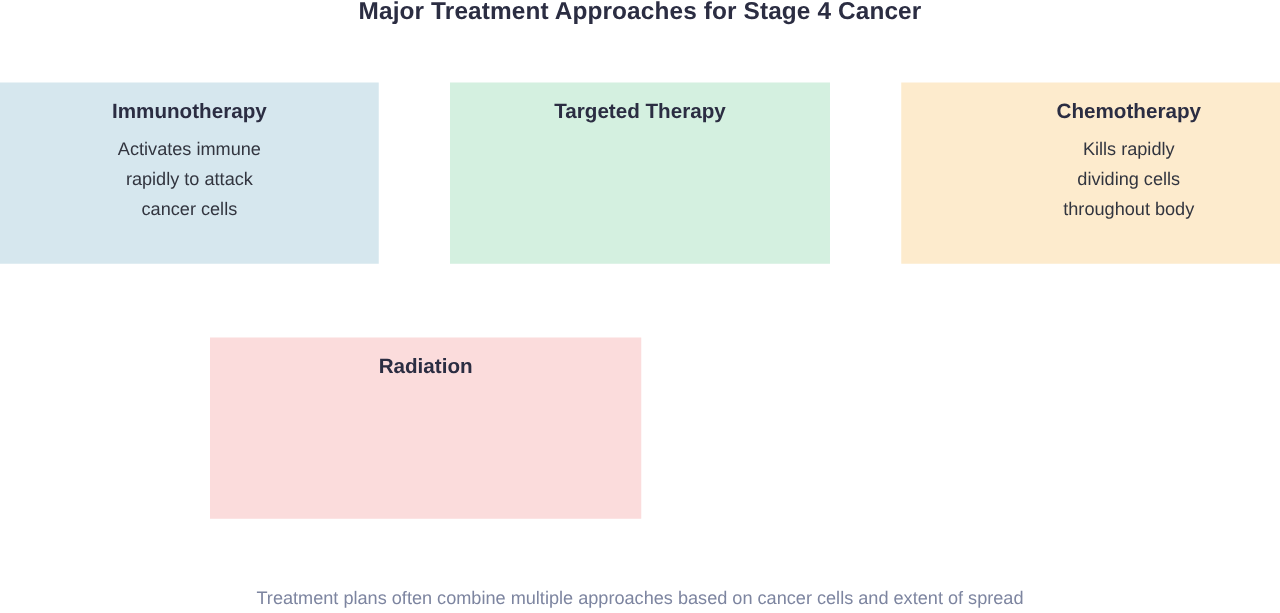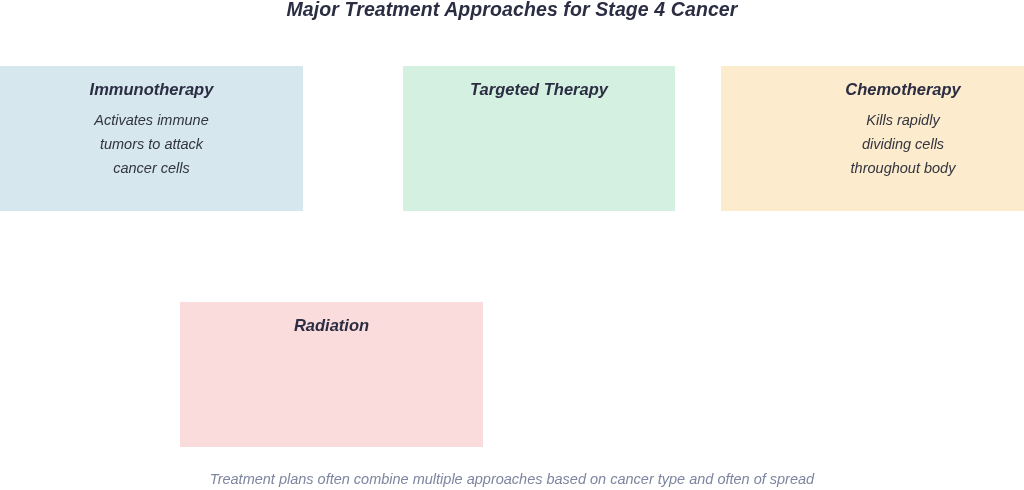--- a/index.html
+++ b/index.html
@@ -11,21 +11,20 @@
     height: 490px;
     background: #ffffff;
     font-family: "Liberation Sans", sans-serif;
     overflow: hidden;
     position: relative;
   }
   #diagram-root {
     position: relative;
     width: 1024px;
     height: 490px;
-    font-style: italic;
   }
   .page-title {
     position: absolute;
     top: -4px;
     left: 0;
     width: 1024px;
     text-align: center;
     font-size: 19.5px;
     font-weight: bold;
     color: #2b2d42;
@@ -51,25 +50,25 @@
   .card-desc {
     font-size: 14.5px;
     color: #32353f;
     text-align: center;
     line-height: 24px;
     white-space: pre-line;
   }
   
   .row-top { top: 66px; height: 145px; }
   .card-immunotherapy { left: 0px;   width: 303px; }
-  .card-targeted     { left: 360px; width: 272px; margin-left: 43px; }
+  .card-targeted     { left: 360px; width: 304px; }
   .card-chemo        { left: 721px; width: 364px; }
   
   .row-bottom { top: 270px; height: 145px; }
-  .card-radiation { left: 180px; width: 303px; margin-top: 32px; }
+  .card-radiation { left: 168px; width: 345px; }
   .card-surgery   { left: 540px; width: 304px; }
 
   .footer-note {
     position: absolute;
     top: 468px;
     left: 0;
     width: 1024px;
     text-align: center;
     font-size: 14.5px;
     color: #7d85a0;
@@ -79,35 +78,35 @@
 </head>
 <body style="background-color: rgb(255, 255, 255);">
 
 <div id="diagram-root">
 
   <div class="page-title">Major Treatment Approaches for Stage 4 Cancer</div>
 
   <div class="card row-top card-immunotherapy" style="background-color: rgb(214, 231, 238);">
     <div class="card-title">Immunotherapy</div>
     <div class="card-desc">Activates immune
-tumors to attack
+rapidly to attack
 cancer cells</div>
   </div>
 
   <div class="card row-top card-targeted" style="background-color: rgb(212, 240, 224);">
     <div class="card-title">Targeted Therapy</div>
   </div>
 
   <div class="card row-top card-chemo" style="background-color: rgb(253, 235, 205);">
     <div class="card-title">Chemotherapy</div>
     <div class="card-desc">Kills rapidly
 dividing cells
 throughout body</div>
   </div>
 
   <div class="card row-bottom card-radiation" style="background-color: rgb(251, 220, 220);">
     <div class="card-title">Radiation</div>
   </div>
 
 
-  <div class="footer-note">Treatment plans often combine multiple approaches based on cancer type and often of spread</div>
+  <div class="footer-note">Treatment plans often combine multiple approaches based on cancer cells and extent of spread</div>
 
 </div>
 
 </body></html>

